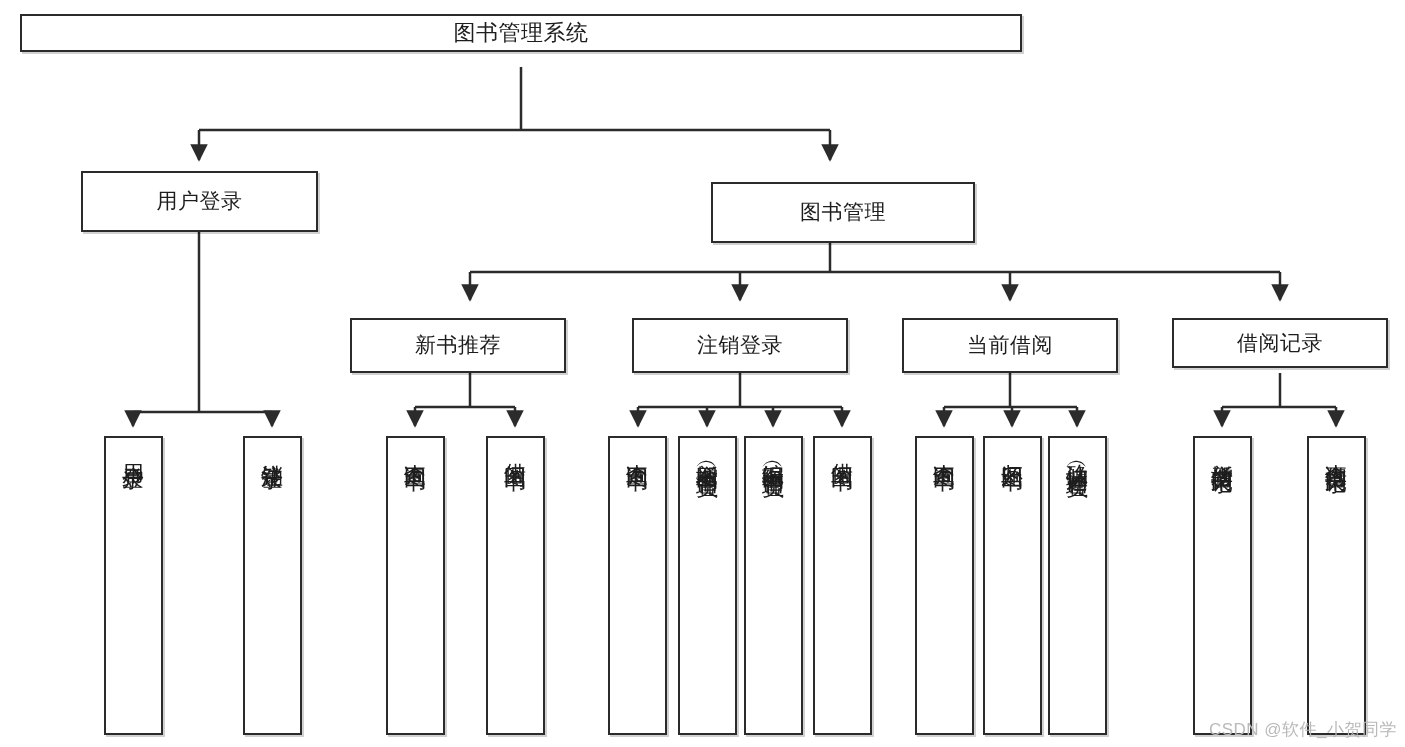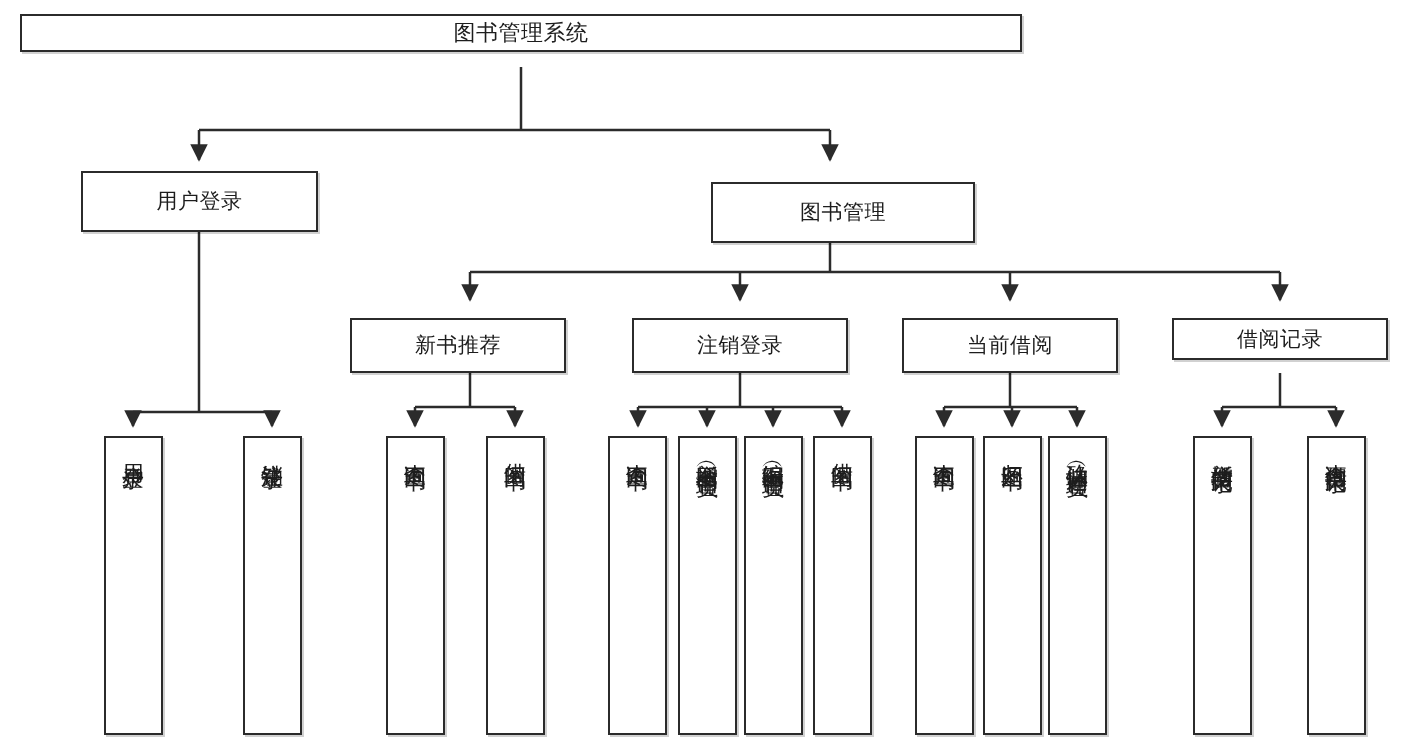--- a/index.html
+++ b/index.html
@@ -137,21 +137,21 @@
 
   <div class="node horiz" style="left:350px; top:318px; width:216px; height:55px;">
     <span class="label">新书推荐</span>
   </div>
   <div class="node horiz" style="left:632px; top:318px; width:216px; height:55px;">
     <span class="label">注销登录</span>
   </div>
   <div class="node horiz" style="left:902px; top:318px; width:216px; height:55px;align-items:center;">
     <span class="label">当前借阅</span>
   </div>
-  <div class="node horiz" style="left:1172px; top:318px; width:216px; height:42px;font-family:Liberation Serif, serif;">
+  <div class="node horiz" style="left:1172px; top:318px; width:216px; height:50px;font-family:Liberation Serif, serif;">
     <span class="label">借阅记录</span>
   </div>
 
   <div class="node vert" style="left:104px; top:436px; width:59px; height:299px;">
     <span class="label">用户登录</span>
   </div>
   <div class="node vert" style="left:243px; top:436px; width:59px; height:299px;">
     <span class="label">注销登录</span>
   </div>
 
@@ -185,14 +185,15 @@
     <span class="label">确认归还（管理员）</span>
   </div>
 
   <div class="node vert" style="left:1193px; top:436px; width:59px; height:299px;">
     <span class="label">新增借阅记录</span>
   </div>
   <div class="node vert" style="left:1307px; top:436px; width:59px; height:299px;">
     <span class="label">查询借阅记录</span>
   </div>
 
+  <div class="watermark">CSDN @软件_小贺同学</div>
 
 </div>
 
 </body></html>

